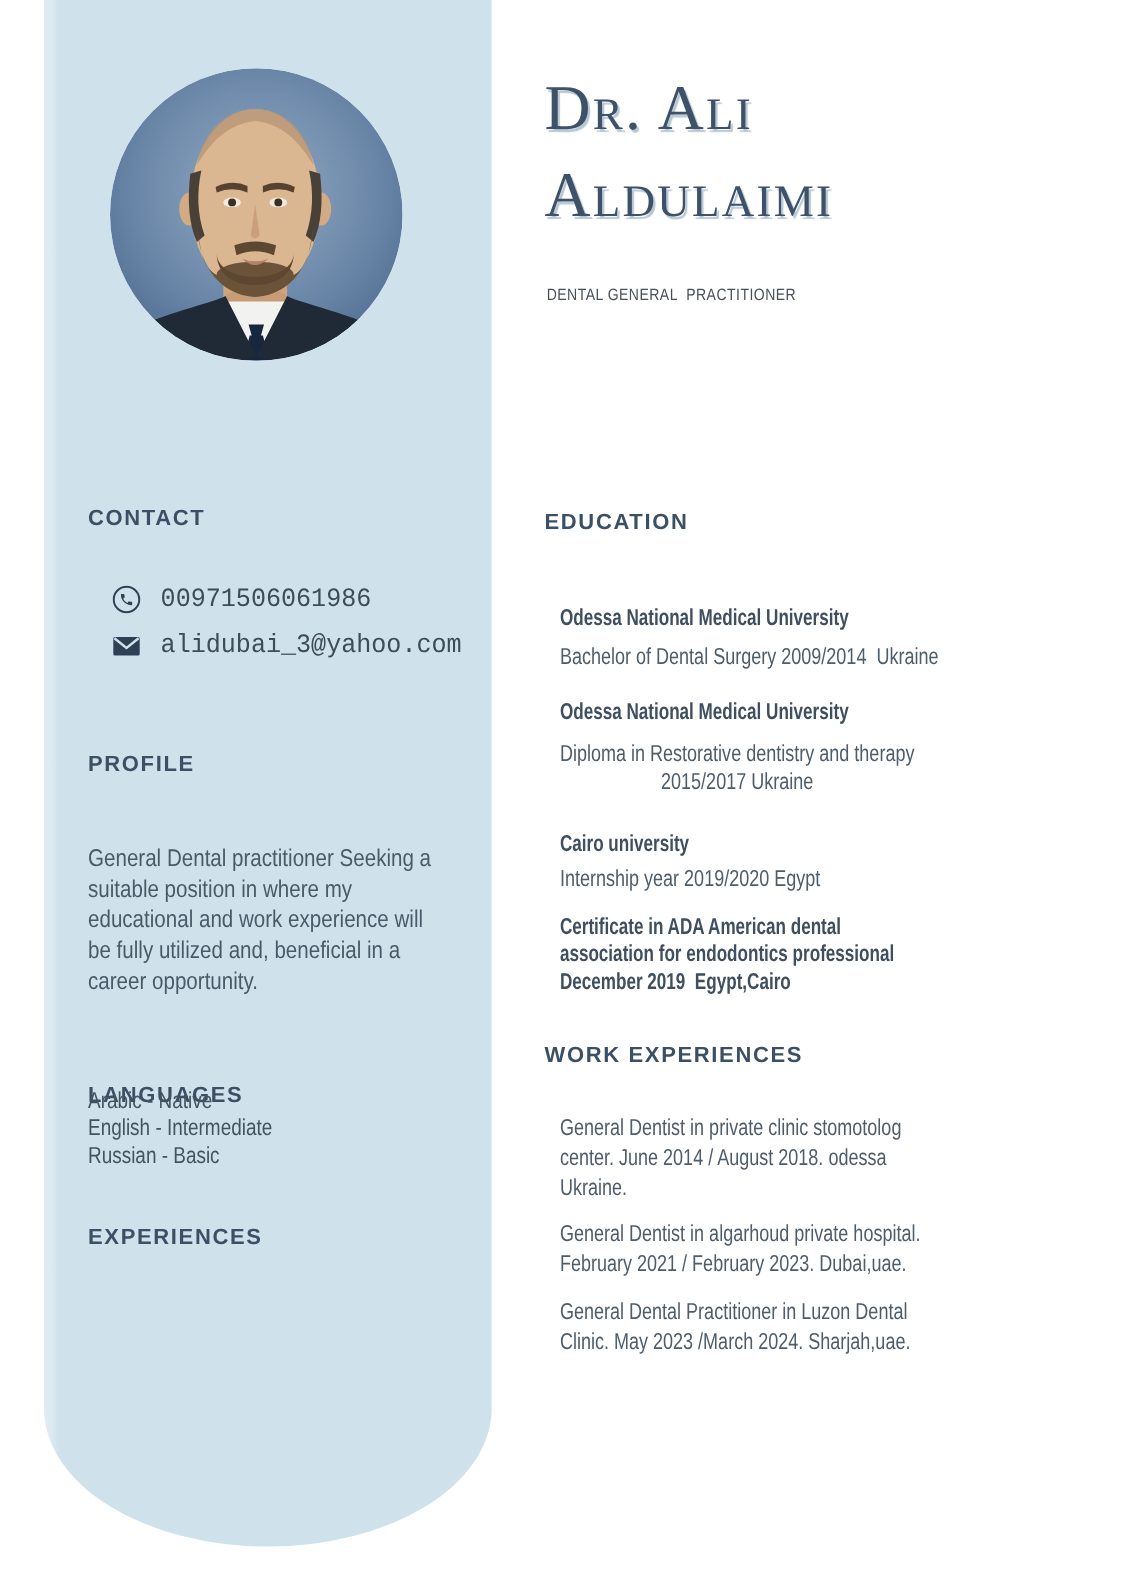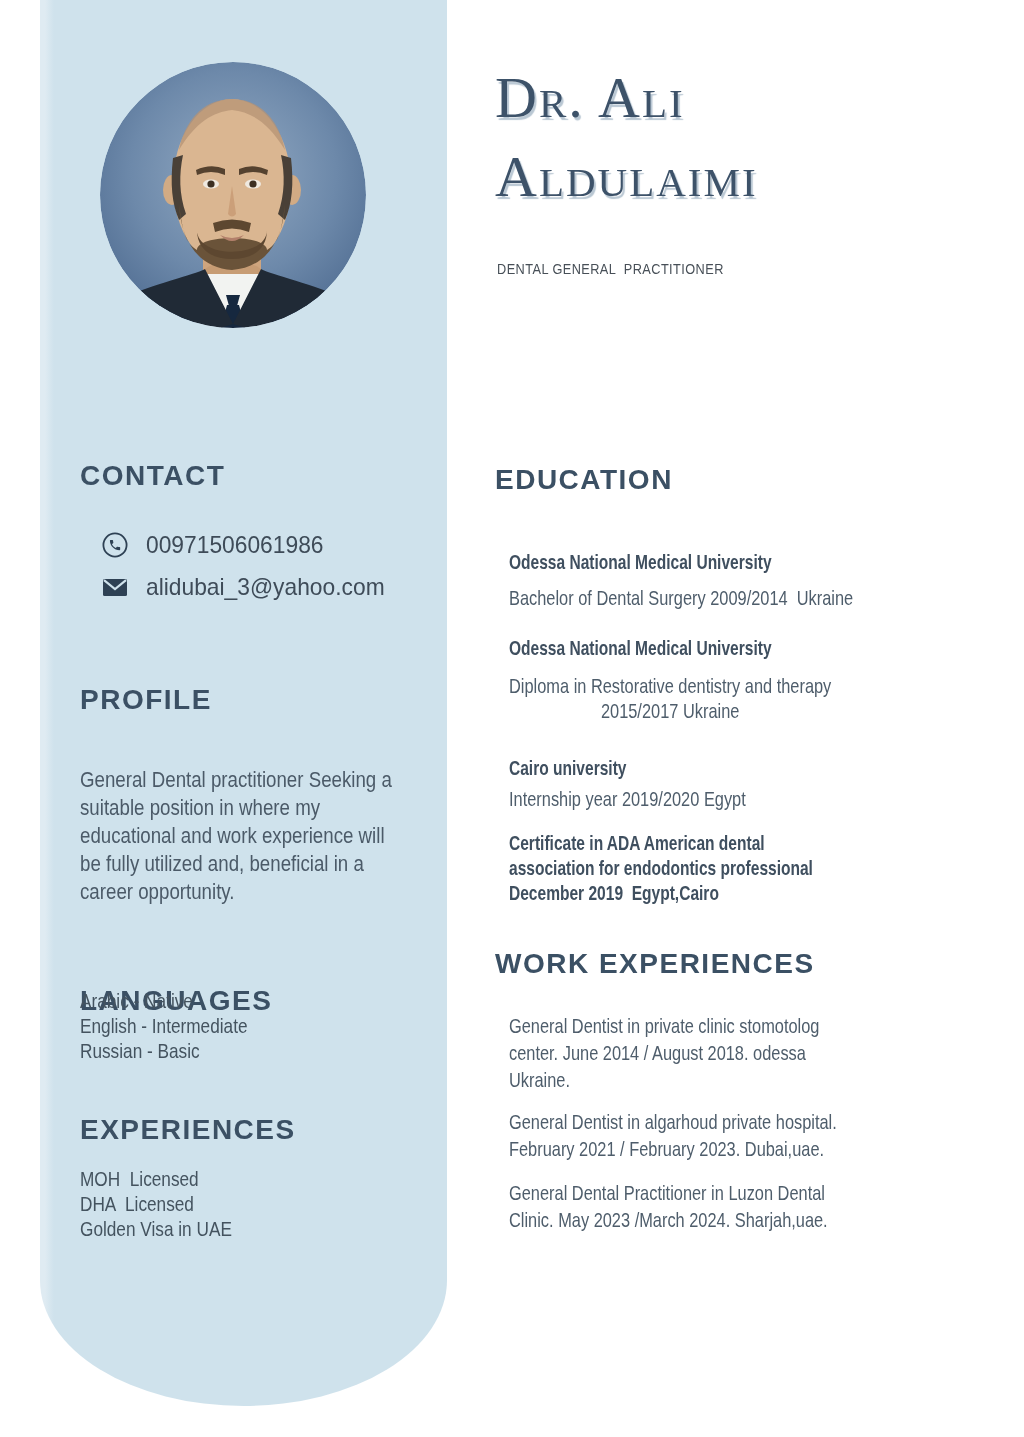--- a/index.html
+++ b/index.html
@@ -14,28 +14,28 @@
     background:linear-gradient(90deg,#dfebf2 0px,#dfebf2 5px,#cfe2ec 14px,#cfe2ec 100%);
     border-radius:0 0 204px 204px / 0 0 126px 126px;
   }
   .photo {
     position:absolute; left:60px; top:62px; width:266px; height:266px;
     border-radius:50%; overflow:hidden;
   }
   .photo svg { display:block; width:266px; height:266px; }
 
   .sec-h {
-    position:absolute; font-weight:700; font-size:28px; letter-spacing:1.5px;
+    position:absolute; font-weight:700; font-size:20px; letter-spacing:1.5px;
     color:#3b5064; white-space:pre;
   }
 
   .line { white-space:pre; transform-origin:0 50%; }
 
   .contact-list { position:absolute; left:40px; top:524px; }
-  .contact-row { display:flex; align-items:center; height:42px; }
+  .contact-row { display:flex; align-items:center; height:42px;font-family:Liberation Mono, monospace; }
   .contact-row .cicon { width:26px; height:26px; margin-left:22px; margin-right:18px; flex:0 0 auto; }
   .contact-row .ctext { font-size:24px; color:#3e4b58; transform:scaleX(0.95); transform-origin:0 50%; white-space:pre; }
 
   .side-body { font-size:22px; line-height:28px; color:#4b5a68; transform:scaleX(0.85); }
   .profile-lines { position:absolute; left:40px; top:766px; }
 
   .side-list { font-size:21px; line-height:25px; color:#44535f; transform:scaleX(0.82); }
   .lang-lines { position:absolute; left:40px; top:988px; }
   .ref-lines  { position:absolute; left:40px; top:1166px; }
 
@@ -138,25 +138,20 @@
     </div>
 
     <div class="sec-h" style="left:40px; top:985px;">LANGUAGES</div>
     <div class="lang-lines">
       <div class="line side-list">Arabic - Native</div>
       <div class="line side-list">English - Intermediate</div>
       <div class="line side-list">Russian - Basic</div>
     </div>
 
     <div class="sec-h" style="left:40px; top:1114px;">EXPERIENCES</div>
-    <div class="ref-lines">
-      <div class="line side-list">MOH  Licensed</div>
-      <div class="line side-list">DHA  Licensed</div>
-      <div class="line side-list">Golden Visa in UAE</div>
-    </div>
 
   </div>
 
   <div class="main">
 
     <div class="name"><span>Dr. Ali</span><br><span>Aldulaimi</span></div>
 
     <div class="subtitle">DENTAL GENERAL  PRACTITIONER</div>
 
     <div class="sec-h" style="left:0; top:464px;">EDUCATION</div>

